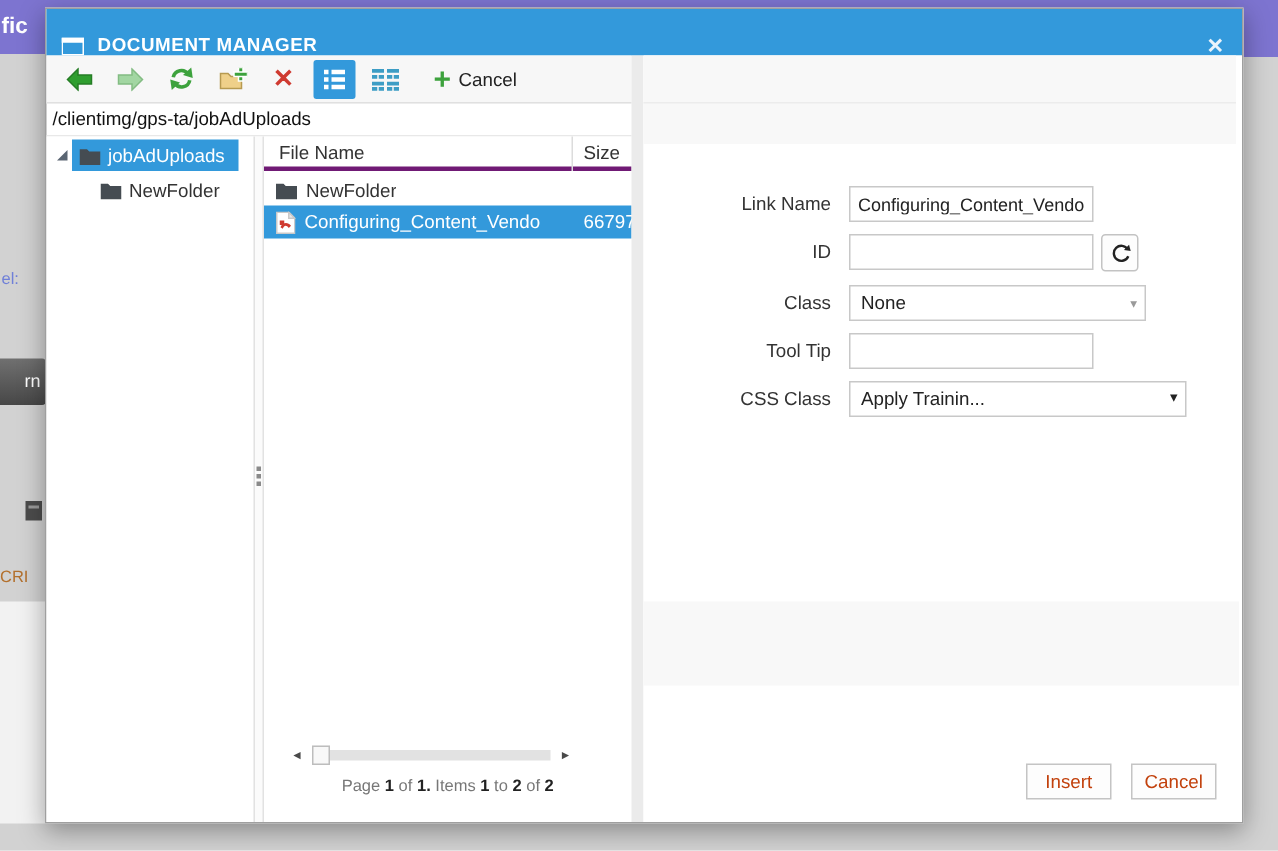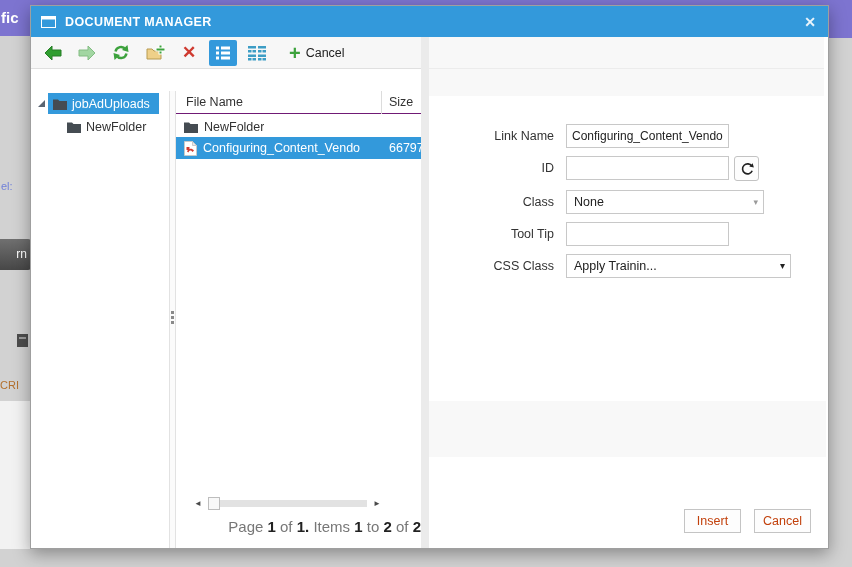--- a/index.html
+++ b/index.html
@@ -19,21 +19,21 @@
   .bg-mini-icon { position:absolute; left:17px; top:334px; width:11px; height:13px; background:#4c4c4c; }
   .bg-mini-icon:after { content:""; position:absolute; left:2px; top:3px; width:7px; height:2px; background:#9b9b9b; }
   .bg-txt1 { position:absolute; left:0; top:356px; font-size:11px; color:#9a9a9a;margin-left:43px; }
   .bg-txt2 { position:absolute; left:0; top:379px; font-size:11px; color:#b3702d; }
 
   
   .dialog { position:absolute; left:30px; top:5px; width:799px; height:544px;
             background:#fff; border:1px solid #9f9f9f; box-shadow:0 5px 16px rgba(0,0,0,.35); }
 
   .titlebar { position:absolute; left:0; top:0; width:100%; height:31px; background:#3399db;
-              display:flex; align-items:center; padding:0 12px 0 10px; }
+              display:flex; align-items:flex-end; padding:0 12px 0 10px; }
   .titlebar .title { color:#fff; font-size:12.5px; font-weight:600; letter-spacing:.4px; margin-left:9px; }
   .titlebar .close { margin-left:auto; color:#eaf4fb; font-size:14px; font-weight:bold; cursor:pointer; line-height:1; }
 
   .toolbar { position:absolute; left:0; top:31px; width:390px; height:32px; background:#f7f7f7;
              border-bottom:1px solid #e0e0e0; display:flex; align-items:center; padding-left:8px; }
   .tbtn { width:28px; height:26px; display:flex; align-items:center; justify-content:center; margin-right:6px; cursor:pointer; }
   .tbtn.sel { background:#3399db; border-radius:2px; }
   .del-x { color:#cf3a30; font-size:17px; font-weight:bold; line-height:1; }
   .upload { display:flex; align-items:center; margin-left:12px; cursor:pointer; }
   .upload .plus { color:#3da23d; font-size:20px; font-weight:bold; line-height:18px; margin-right:5px; }
@@ -53,37 +53,37 @@
   .tnode2 { left:31px; top:25px; }
 
   
   .splitter { position:absolute; left:138px; top:85px; width:7px; height:457px; background:#fbfbfb;
               border-left:1px solid #e2e2e2; border-right:1px solid #e2e2e2; cursor:col-resize; }
   .grip { position:absolute; left:1px; top:218px; }
   .grip i { display:block; width:3px; height:3px; background:#8a8a8a; margin:2px 0; }
 
   
   .flist { position:absolute; left:145px; top:85px; width:245px; height:457px; background:#fff; }
-  .fheader { position:absolute; left:0; top:0; width:100%; height:23px; border-bottom:1px solid #701a75; }
+  .fheader { position:absolute; left:0; top:0; width:100%; height:23px; border-bottom:3px solid #701a75; }
   .fheader .h1 { position:absolute; left:10px; top:0; line-height:22px; font-size:12.5px; color:#333; cursor:pointer; }
   .fheader .h2 { position:absolute; left:213px; top:0; line-height:22px; font-size:12.5px; color:#333; cursor:pointer; }
   .fheader .vline { position:absolute; left:205px; top:0; width:1px; height:23px; background:#dcdcdc; }
   .frow { position:absolute; left:0; width:100%; height:21px; display:flex; align-items:center;
           padding-left:8px; gap:6px; font-size:12.5px; color:#333; cursor:pointer; }
   .frow.sel { background:#3399db; color:#fff; height:22px; }
   .frow .fname { max-width:160px; overflow:hidden; white-space:nowrap; }
   .frow .fsize { position:absolute; left:213px; }
   .frow0 { top:25px; } .frow1 { top:46px; }
 
   .hscroll { position:absolute; left:18px; top:405px; width:187px; height:15px; display:flex; align-items:center; }
   .sarrow { font-size:8px; color:#4a4a4a; cursor:pointer; line-height:15px; }
   .strack { position:relative; flex:1; height:7px; background:#e2e2e2; margin:0 6px; cursor:pointer; }
   .sthumb { position:absolute; left:0; top:-3px; width:12px; height:13px; background:#f8f8f8;
             border:1px solid #bdbdbd; cursor:grab; }
-  .pager { position:absolute; left:0; top:427px; width:100%; text-align:right; font-size:15px; color:#777; }
+  .pager { position:absolute; left:0; top:427px; width:100%; text-align:center; font-size:11px; color:#777; }
   .pager b { color:#222; font-weight:bold; }
 
   .dividercol { position:absolute; left:390px; top:31px; width:8px; height:511px; background:#ebebeb; }
 
   
   .rpanel { position:absolute; left:398px; top:31px; width:399px; height:511px; background:#fff; }
   .graytop { position:absolute; left:0; top:0; width:395px; height:59px; background:#f8f8f8; }
   .graytop .inner { width:100%; height:32px; border-bottom:1px solid #ececec; }
   .graymid { position:absolute; left:0; top:364px; width:397px; height:56px; background:#f8f8f8; }
 
@@ -189,20 +189,21 @@
               <rect x="15.5" y="13" width="3.5" height="2.5"></rect>
           </g>
         </svg>
       </div>
       <div class="upload">
         <span class="plus">+</span>
         <span class="lbl">Cancel</span>
       </div>
     </div>
 
+    <div class="pathrow">/clientimg/gps-ta/jobAdUploads</div>
 
     <div class="tree">
       <div class="caret"></div>
       <div class="tnode sel tnode1">
         <svg width="14" height="12" viewBox="0 0 14 12">
           <path d="M0 1.5 h5 l1.5 1.5 h7.5 v9 h-14 z" fill="#454c52"></path>
         </svg>
         <span>jobAdUploads</span>
       </div>
       <div class="tnode tnode2">

